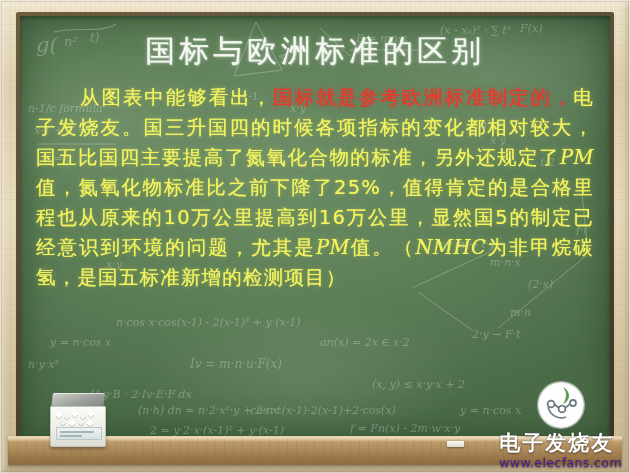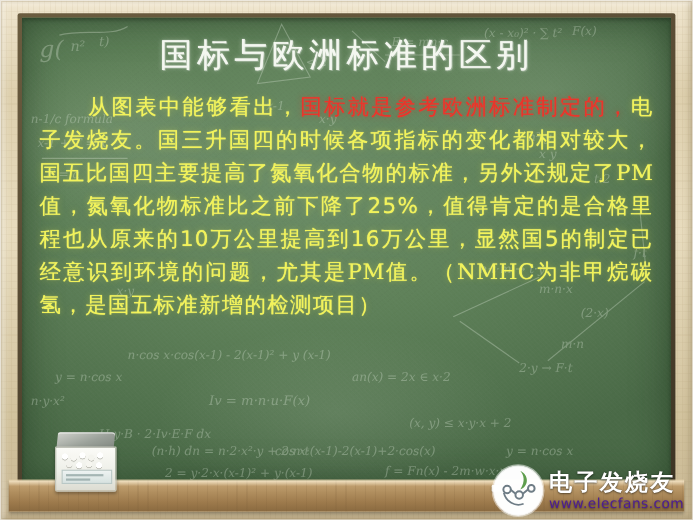--- a/index.html
+++ b/index.html
@@ -128,20 +128,21 @@
       0 0 6px rgba(235,235,70,0.35);
   }
   .hl-red {
     color: #e8352b;
     text-shadow:
       0 0 1px rgba(240,70,55,0.9),
       0 0 6px rgba(220,40,30,0.40);
   }
   .latin {
     font-family: "DejaVu Serif", serif;
+    font-style: italic;
     letter-spacing: 0.5px;
   }
 
   
   .ledge {
     position: absolute;
     left: 8px;
     bottom: 8px;
     width: 614px;
     height: 28px;
@@ -207,20 +208,21 @@
   }
 
   
   .watermark {
     position: absolute;
     right: 8px;
     bottom: 4px;
     display: flex;
     align-items: center;
     gap: 5px;
+    flex-direction: column;
   }
   .wm-mark {
     position: relative;
     width: 46px; height: 46px;
     border-radius: 50%;
     background: rgba(255,255,255,0.88);
     box-shadow: 0 0 0 1px rgba(255,255,255,0.5);
   }
   .wm-mark svg { position: absolute; inset: 0; width: 46px; height: 46px; }
   .wm-text { line-height: 1; }

